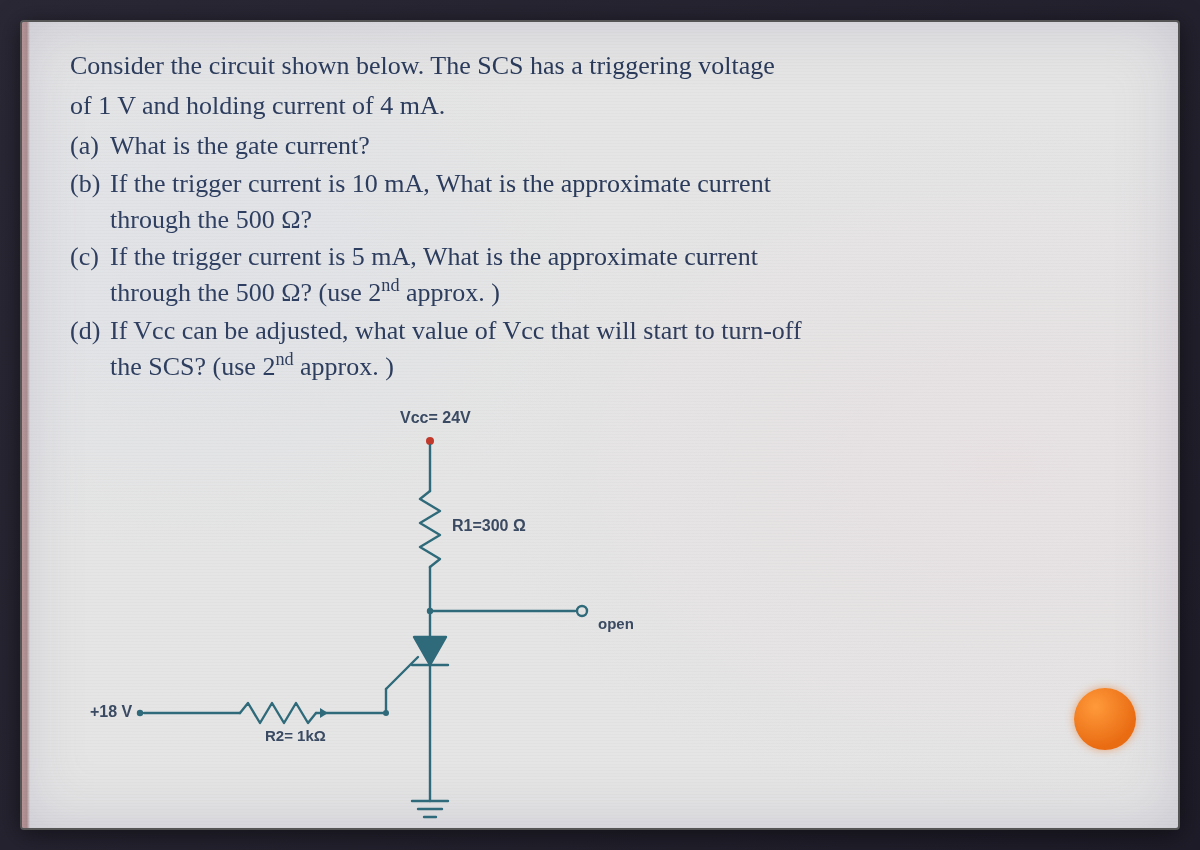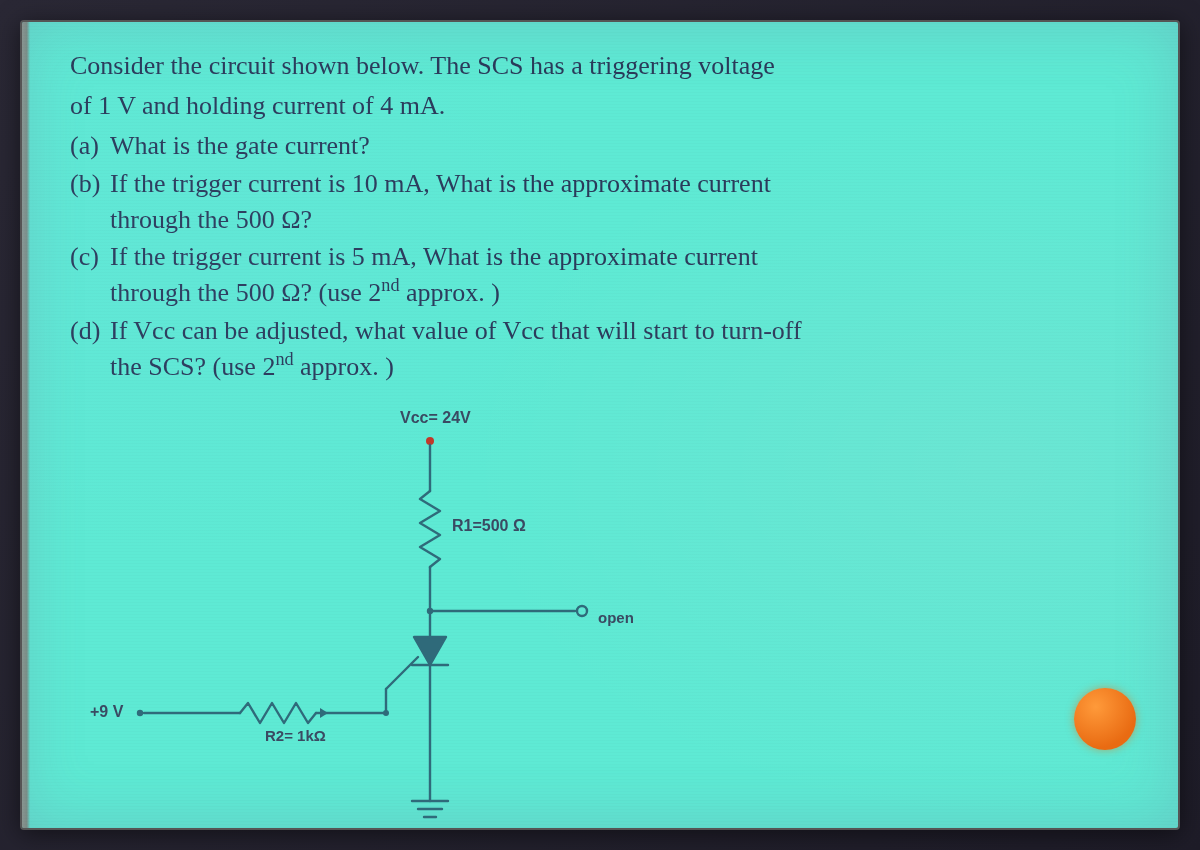--- a/index.html
+++ b/index.html
@@ -8,21 +8,21 @@
     background: linear-gradient(135deg, #2a2835 0%, #1e1c28 100%);
     font-family: Georgia, 'Times New Roman', serif;
     display: flex;
     align-items: center;
     justify-content: center;
     position: relative;
   }
   .photo-frame {
     width: 1160px;
     height: 810px;
-    background: #5eead4;
+    background: #e5e5e5;
     border: 2px solid #555;
     border-radius: 4px;
     box-shadow: 0 4px 24px rgba(0,0,0,0.5), inset 0 0 60px rgba(120,110,150,0.25);
     padding: 26px 48px 20px 48px;
     position: relative;
     overflow: hidden;
   }
   
   .glare {
     position: absolute;
@@ -155,20 +155,20 @@
 
         <polygon points="228,300 220,295 220,305" fill="#2f6a7a" stroke="none"></polygon>
 
         <line x1="312" y1="388" x2="348" y2="388"></line>
         <line x1="318" y1="396" x2="342" y2="396"></line>
         <line x1="324" y1="404" x2="336" y2="404"></line>
       </g>
     </svg>
 
     <div class="circuit-label" style="left:300px; top:-4px;">Vcc= 24V</div>
-    <div class="circuit-label" style="left:352px; top:104px;">R1=500 Ω</div>
-    <div class="circuit-label small" style="left:498px; top:196px;">open</div>
-    <div class="circuit-label" style="left:-10px; top:290px;">+9 V</div>
+    <div class="circuit-label" style="left:352px; top:104px;">R1=300 Ω</div>
+    <div class="circuit-label small" style="left:498px; top:202px;">open</div>
+    <div class="circuit-label" style="left:-10px; top:290px;">+18 V</div>
     <div class="circuit-label small" style="left:165px; top:314px;">R2= 1kΩ</div>
   </div>
 
   <div class="orange-dot"></div>
 </div>
 
 </body></html>

